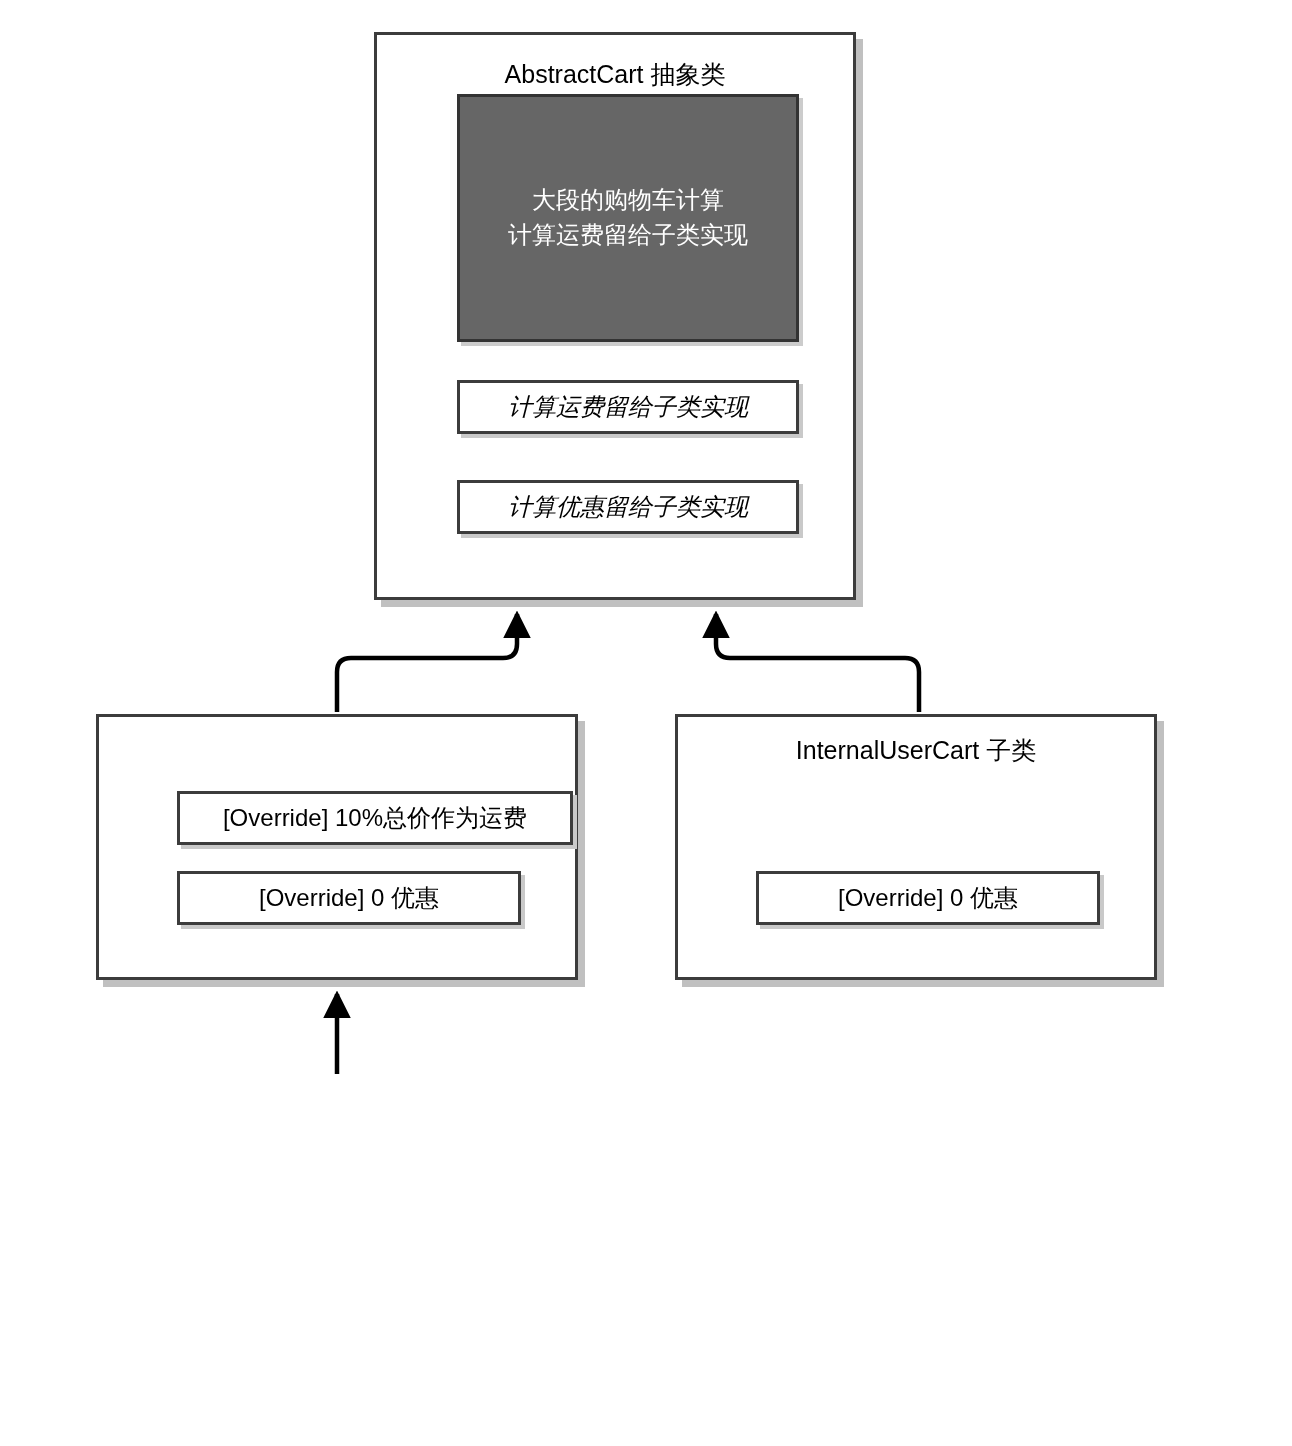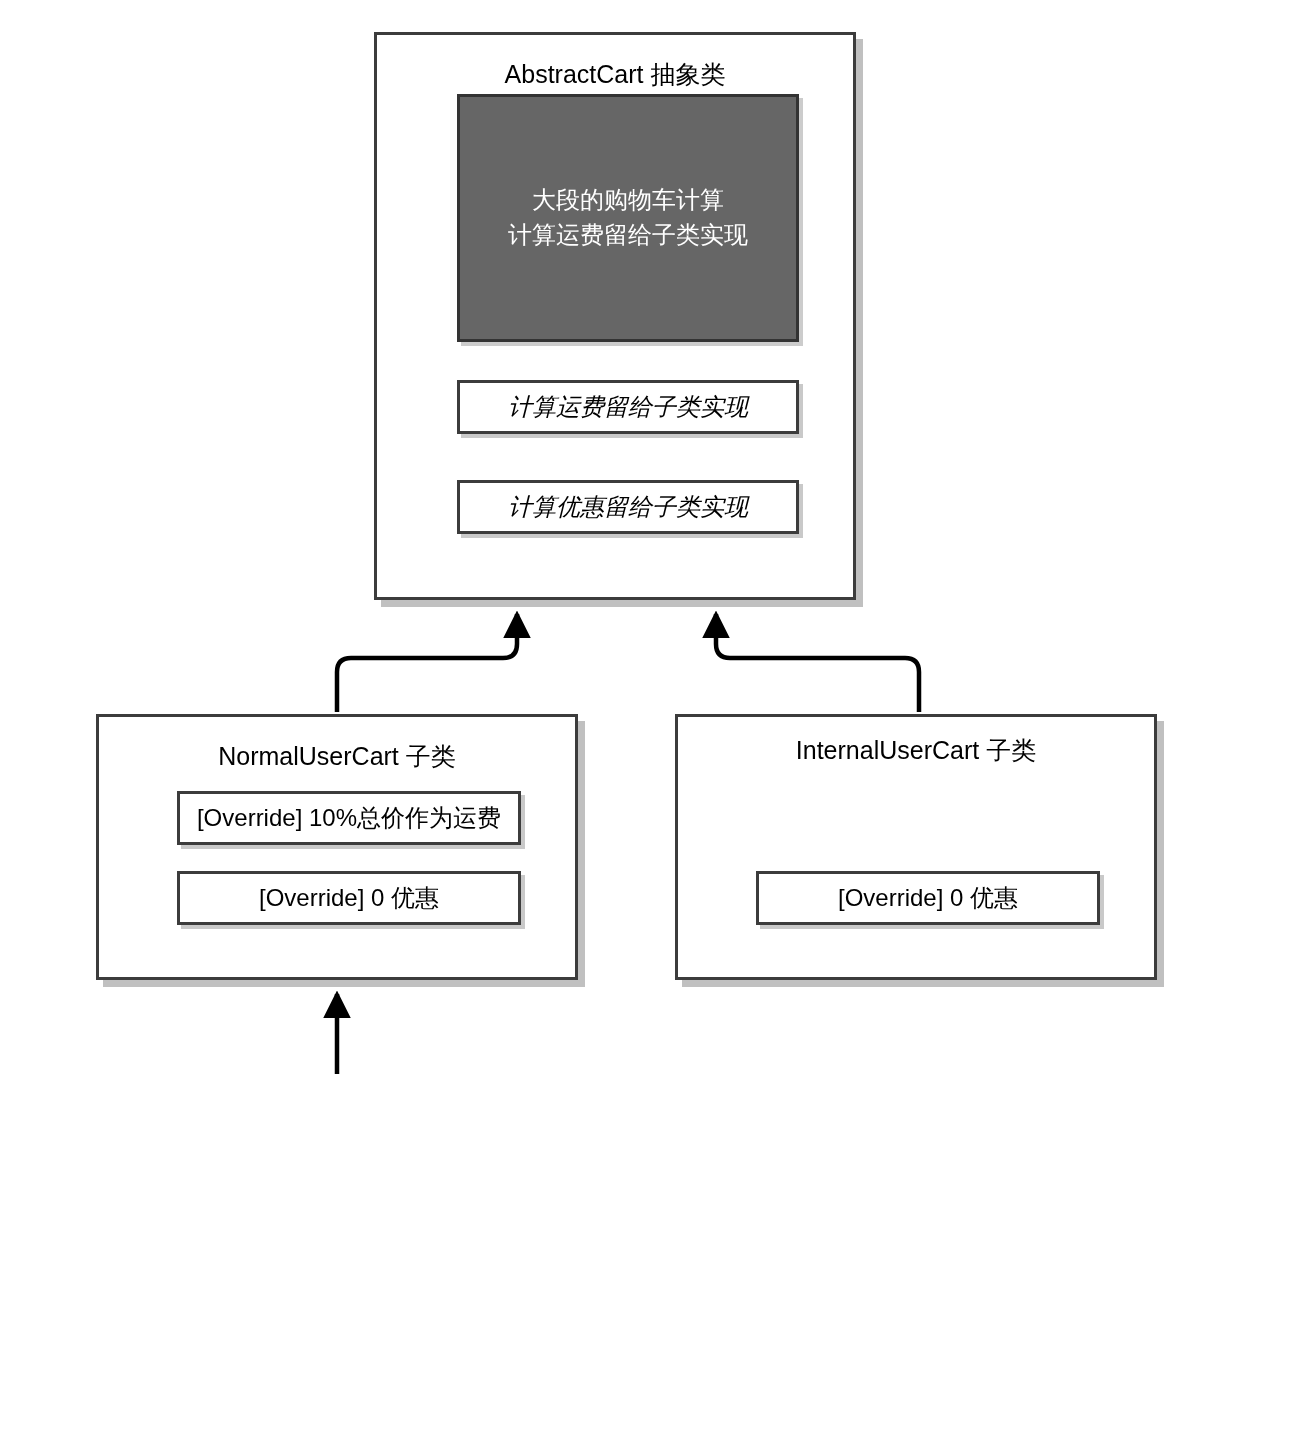--- a/index.html
+++ b/index.html
@@ -87,21 +87,21 @@
   
   #box-abstract      { left: 374px; top: 32px;  width: 482px;  height: 568px; }
   #title-abstract    { position: absolute; left: 0; right: 0; top: 24px; }
   #logic-abstract    { left: 80px;  top: 59px;  width: 342px; height: 248px; }
   #m-abs-shipping    { left: 80px;  top: 345px; width: 342px; height: 54px; }
   #m-abs-discount    { left: 80px;  top: 445px; width: 342px; height: 54px; }
 
   
   #box-normal        { left: 96px;  top: 714px; width: 482px;  height: 266px; }
   #title-normal      { position: absolute; left: 0; right: 0; top: 24px; }
-  #m-nor-shipping    { left: 78px;  top: 74px;  width: 344px; height: 54px; }
+  #m-nor-shipping    { left: 78px;  top: 74px;  width: 396px; height: 54px; }
   #m-nor-discount    { left: 78px;  top: 154px; width: 344px; height: 54px; }
 
   
   #box-internal      { left: 675px; top: 714px; width: 482px;  height: 266px; }
   #title-internal    { position: absolute; left: 0; right: 0; top: 18px; }
   #m-int-shipping    { left: 78px;  top: 74px;  width: 344px; height: 54px; }
   #m-int-discount    { left: 78px;  top: 154px; width: 344px; height: 54px; }
 
   
   #box-vip           { left: 96px;  top: 1076px; width: 482px; height: 262px; }
@@ -139,21 +139,20 @@
       </div>
     </div>
 
     <div class="member-box abstract-member" id="m-abs-discount">计算优惠留给子类实现</div>
 
     <div class="member-box abstract-member" id="m-abs-shipping">计算运费留给子类实现</div>
   </div>
 
   <div class="class-box" id="box-normal">
 
-    <div class="class-title" id="title-normal">NormalUserCart 子类</div>
 
     <div class="member-box" id="m-nor-shipping">[Override] 10%总价作为运费</div>
 
     <div class="member-box" id="m-nor-discount">[Override] 0 优惠</div>
   </div>
 
   <div class="class-box" id="box-internal">
 
     <div class="class-title" id="title-internal">InternalUserCart 子类</div>
 

